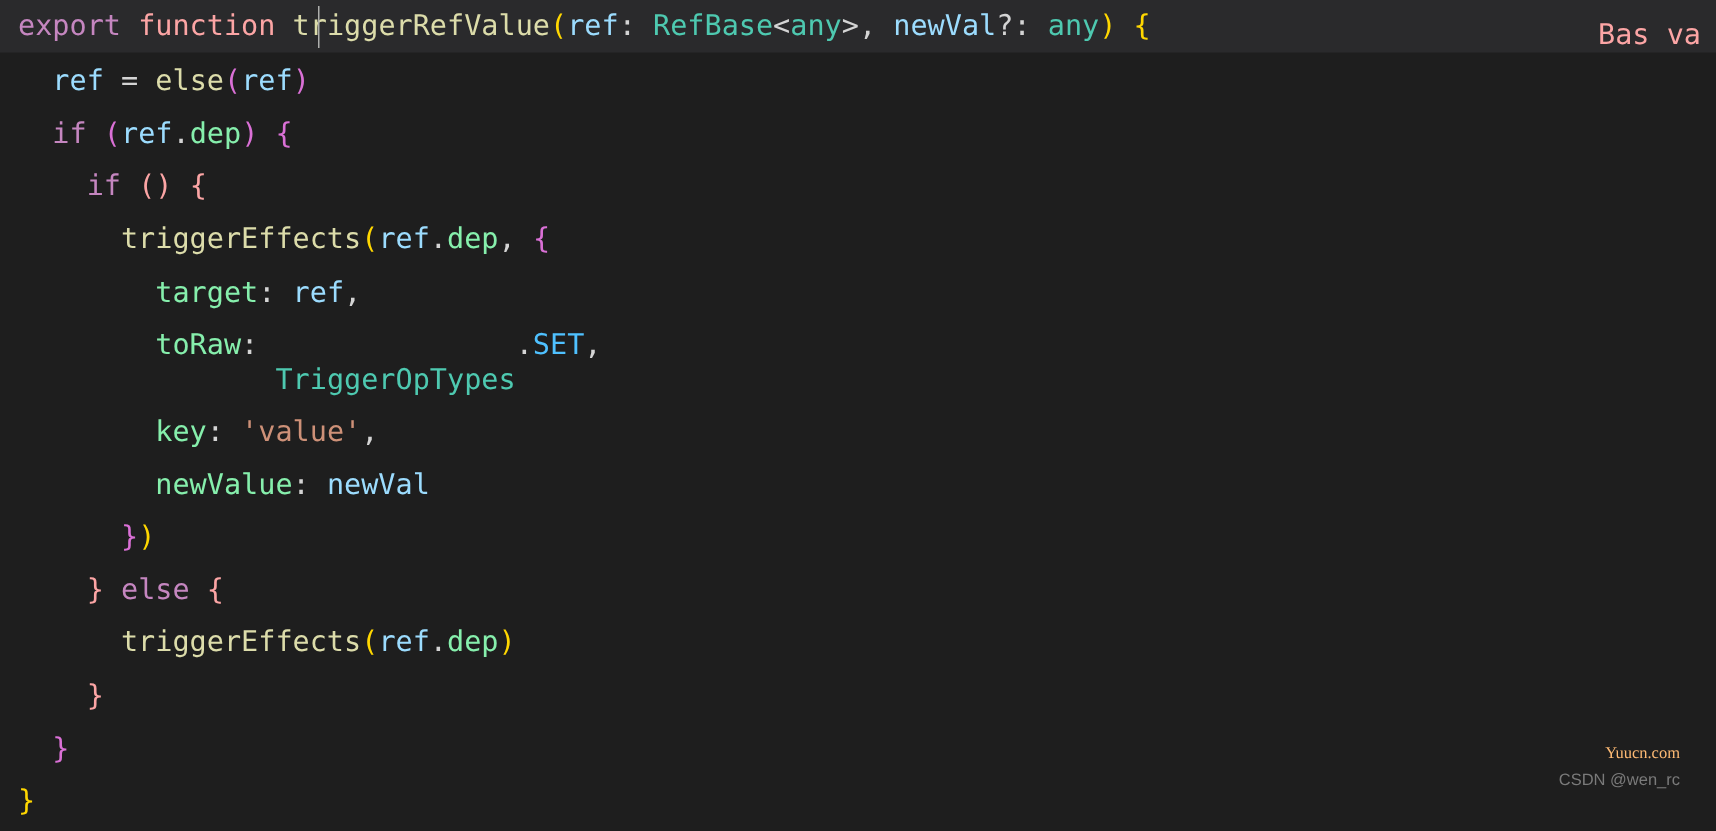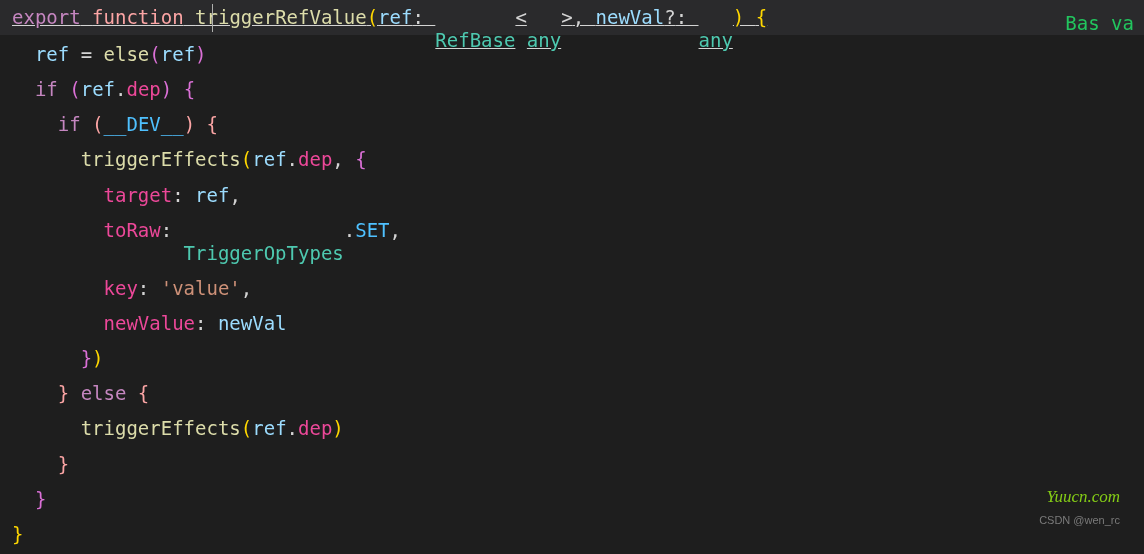--- a/index.html
+++ b/index.html
@@ -16,25 +16,24 @@
   }
   .editor {
     position: relative;
     width: 100%;
     height: 100%;
   }
   .topbar {
     background: #2a2a2c;
     height: 35px;
     display: flex;
-    align-items: flex-start;
+    align-items: flex-end;
     padding-left: 12px;
     position: relative;
     white-space: pre;
-    text-decoration: underline;
   }
   .topbar .cursor-line {
     position: absolute;
     left: 212px;
     top: 4px;
     width: 1px;
     height: 28px;
     background: #aeafad;
   }
   .code-area {
@@ -49,51 +48,50 @@
   }
   .guides {
     display: inline-block;
     color: #404040;
     user-select: none;
   }
   .c-keyword { color: #c586c0; }
   .c-func    { color: #dcdcaa; }
   .c-param   { color: #9cdcfe; }
   .c-type    { color: #4ec9b0; margin-top: 23px; }
-  .c-prop    { color: #ec4899; }
+  .c-prop    { color: #86efac; }
   .c-var     { color: #9cdcfe; }
   .c-white   { color: #d4d4d4; }
   .c-const   { color: #4fc1ff; }
   .c-string  { color: #ce9178; }
   .c-blue    { color: #fca5a5; }
   .c-yellow  { color: #ffd700; }
   .c-pink    { color: #da70d6; }
   .watermark1 {
     position: absolute;
     right: 24px;
     bottom: 42px;
     font-family: Georgia, serif;
-    font-size: 17px;
-    color: #84cc16;
-    font-style: italic;
+    font-size: 11px;
+    color: #fdba74;
   }
   .watermark-sub {
     position: absolute;
     right: 24px;
     bottom: 24px;
     font-family: Arial, sans-serif;
     font-size: 11px;
     color: #7a7a7a;
     margin-left: 18px;
   }
   .minimap-hint {
     position: absolute;
     top: 6px;
     right: 10px;
-    color: #22c55e;
+    color: #fca5a5;
     font-size: 19px;
     white-space: pre;
     font-family: inherit;
   }
 </style>
 </head>
 <body>
 
 <div class="editor">
 
@@ -102,21 +100,21 @@
     <div class="cursor-line"></div>
     <div class="minimap-hint">Bas va</div>
   </div>
 
   <div class="code-area">
 
     <div class="line"><span class="guides">  </span><span class="c-var">ref</span><span class="c-white"> = </span><span class="c-func">else</span><span class="c-pink">(</span><span class="c-var">ref</span><span class="c-pink">)</span></div>
 
     <div class="line"><span class="guides">  </span><span class="c-keyword">if</span><span> </span><span class="c-pink">(</span><span class="c-var">ref</span><span class="c-white">.</span><span class="c-prop">dep</span><span class="c-pink">) </span><span class="c-pink">{</span></div>
 
-    <div class="line"><span class="guides">    </span><span class="c-keyword">if</span><span> </span><span class="c-blue">(</span><span class="c-const">__DEV__</span><span class="c-blue">) </span><span class="c-blue">{</span></div>
+    <div class="line"><span class="guides">    </span><span class="c-keyword">if</span><span> </span><span class="c-blue">(</span><span class="c-blue">) </span><span class="c-blue">{</span></div>
 
     <div class="line"><span class="guides">      </span><span class="c-func">triggerEffects</span><span class="c-yellow">(</span><span class="c-var">ref</span><span class="c-white">.</span><span class="c-prop">dep</span><span class="c-white">, </span><span class="c-pink">{</span></div>
 
     <div class="line"><span class="guides">        </span><span class="c-prop">target</span><span class="c-white">: </span><span class="c-var">ref</span><span class="c-white">,</span></div>
 
     <div class="line"><span class="guides">        </span><span class="c-prop">toRaw</span><span class="c-white">: </span><span class="c-type">TriggerOpTypes</span><span class="c-white">.</span><span class="c-const">SET</span><span class="c-white">,</span></div>
 
     <div class="line"><span class="guides">        </span><span class="c-prop">key</span><span class="c-white">: </span><span class="c-string">'value'</span><span class="c-white">,</span></div>
 
     <div class="line"><span class="guides">        </span><span class="c-prop">newValue</span><span class="c-white">: </span><span class="c-var">newVal</span></div>

